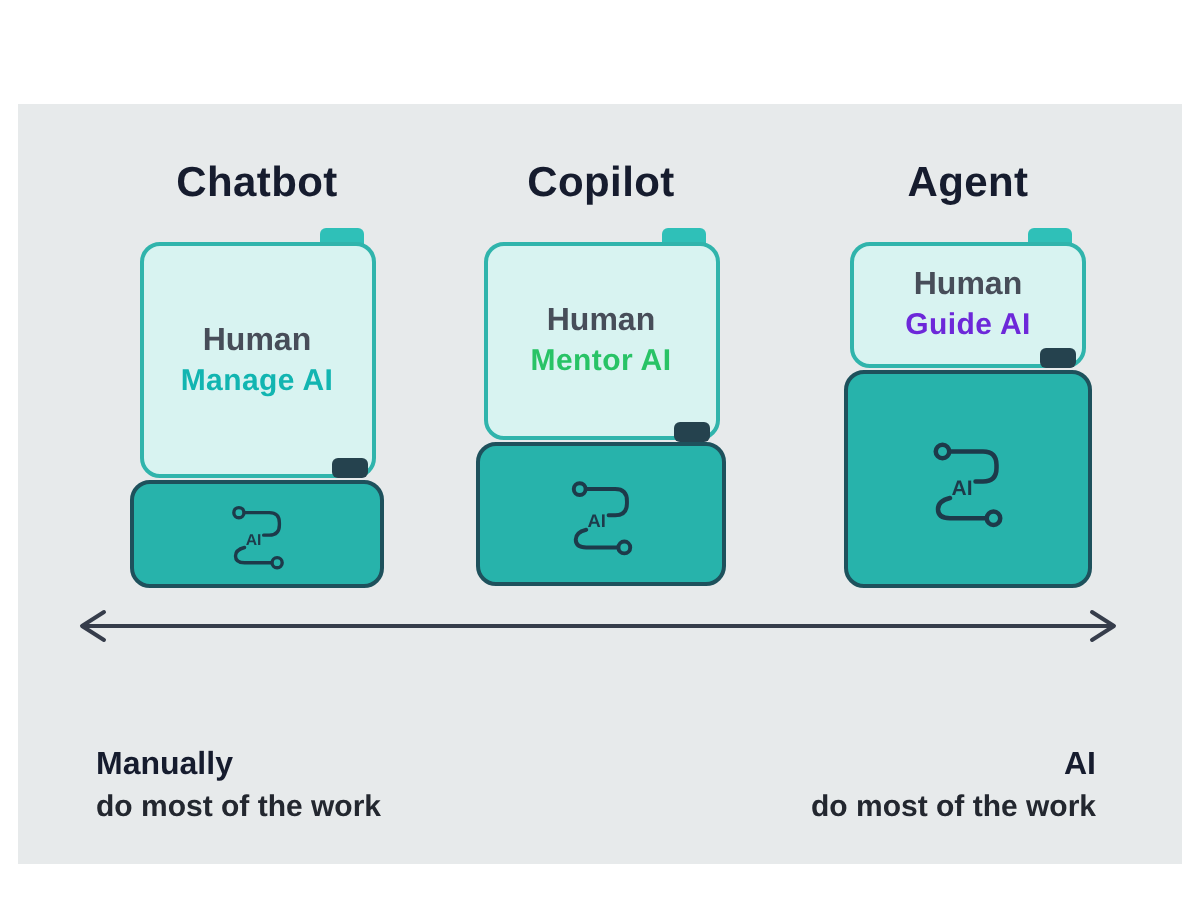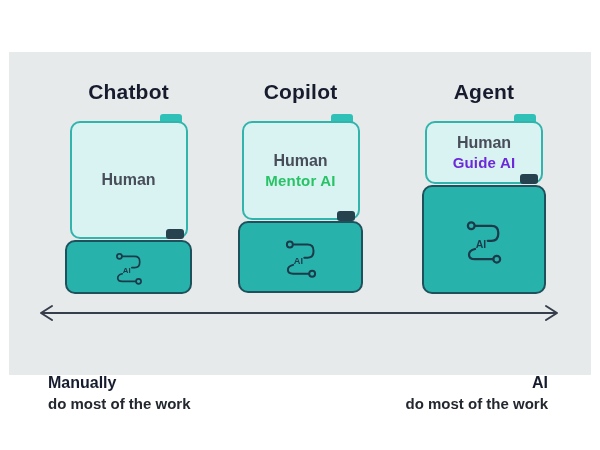--- a/index.html
+++ b/index.html
@@ -1,21 +1,21 @@
 <!DOCTYPE html>
 <html><head>
 <meta charset="utf-8">
 <style>
   html,body{margin:0;padding:0;}
   body{
     width:600px;height:450px;position:relative;background:#ffffff;
     font-family:"Liberation Sans","DejaVu Sans",sans-serif;overflow:hidden;
   }
   .panel{
-    position:absolute;left:9px;top:52px;width:582px;height:323px;
+    position:absolute;left:9px;top:52px;width:582px;height:380px;
     background:#e7eaeb;
   }
   
   .card{position:absolute;top:28px;}
   .c1{left:56px;width:127px;}
   .c2{left:229px;width:125px;}
   .c3{left:413px;width:124px;}
   .card-title{
     margin:0 0 17px;text-align:center;font-size:21px;font-weight:800;
     color:#161c2e;letter-spacing:.2px;
@@ -60,20 +60,21 @@
 </head>
 <body>
 
 <div class="panel">
 
   <section class="card c1">
     <h2 class="card-title">Chatbot</h2>
     <div class="tab tab-teal"></div>
     <div class="human-box">
       <span class="human-label">Human</span>
+      <span class="role-label" style="color: rgb(18, 181, 177);">Manage AI</span>
     </div>
     <div class="tab tab-dark"></div>
     <div class="ai-box">
       <svg class="ai-icon" viewBox="0 0 64 64" fill="none" stroke="#1d3a4a" stroke-width="3" stroke-linecap="round">
         <circle cx="15" cy="13" r="4.5"></circle>
         <path d="M20 13 H42 Q51 13 51 22 V24 Q51 33 42 33 H37"></path>
         <text x="21" y="42" font-size="14" font-weight="bold" stroke="none" fill="#1d3a4a">AI</text>
         <path d="M20 44 Q12 46 12 51.5 Q12 57.5 20 57.5 H44"></path>
         <circle cx="49" cy="57.5" r="4.5"></circle>
       </svg>

